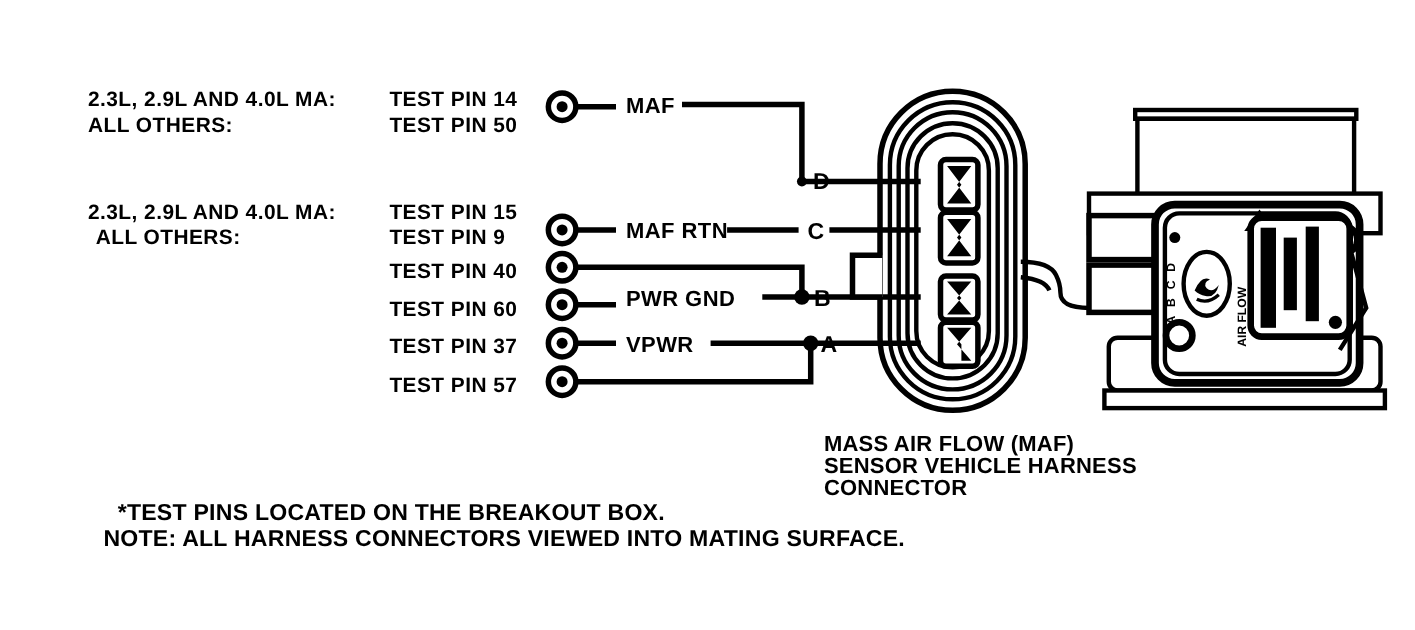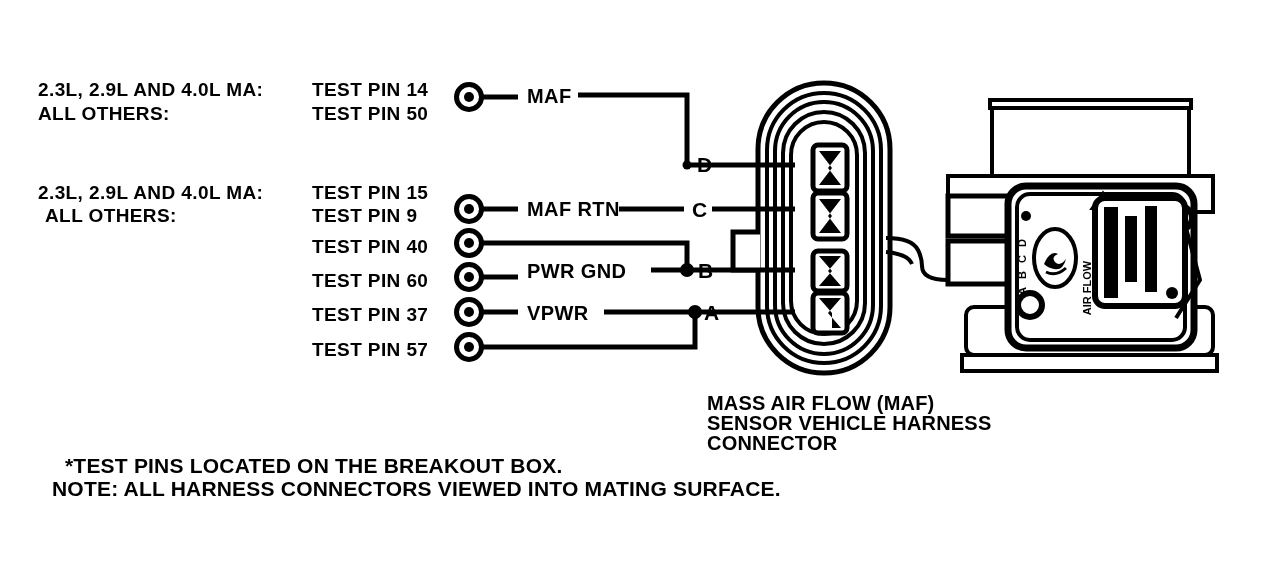--- a/index.html
+++ b/index.html
@@ -1,21 +1,21 @@
 <!DOCTYPE html>
 <html><head>
 <meta charset="utf-8">
 <style>
   html,body{margin:0;padding:0;background:#ffffff;}
   body{
     width:1286px;height:573px;position:relative;overflow:hidden;
     font-family:"Liberation Sans", sans-serif;
     color:#000;
   }
-  #stage{position:absolute;left:0;top:0;width:1226px;height:573px;}
+  #stage{position:absolute;left:0;top:0;width:1226px;height:573px;padding-left:42px;}
   svg{display:block;}
   .txt{font-family:"Liberation Sans", sans-serif;fill:#000;}
   .pinlabel{font-size:19px;font-weight:bold;letter-spacing:0.4px;}
   .siglabel{font-size:20px;font-weight:bold;letter-spacing:0.4px;}
   .termletter{font-size:21px;font-weight:bold;}
   .caption{font-size:20px;font-weight:bold;letter-spacing:0.2px;}
   .footer{font-size:21px;font-weight:bold;letter-spacing:0.2px;}
   .sensorletter{font-size:11px;font-weight:bold;}
   .airflow{font-size:11px;font-weight:bold;}
 </style>

